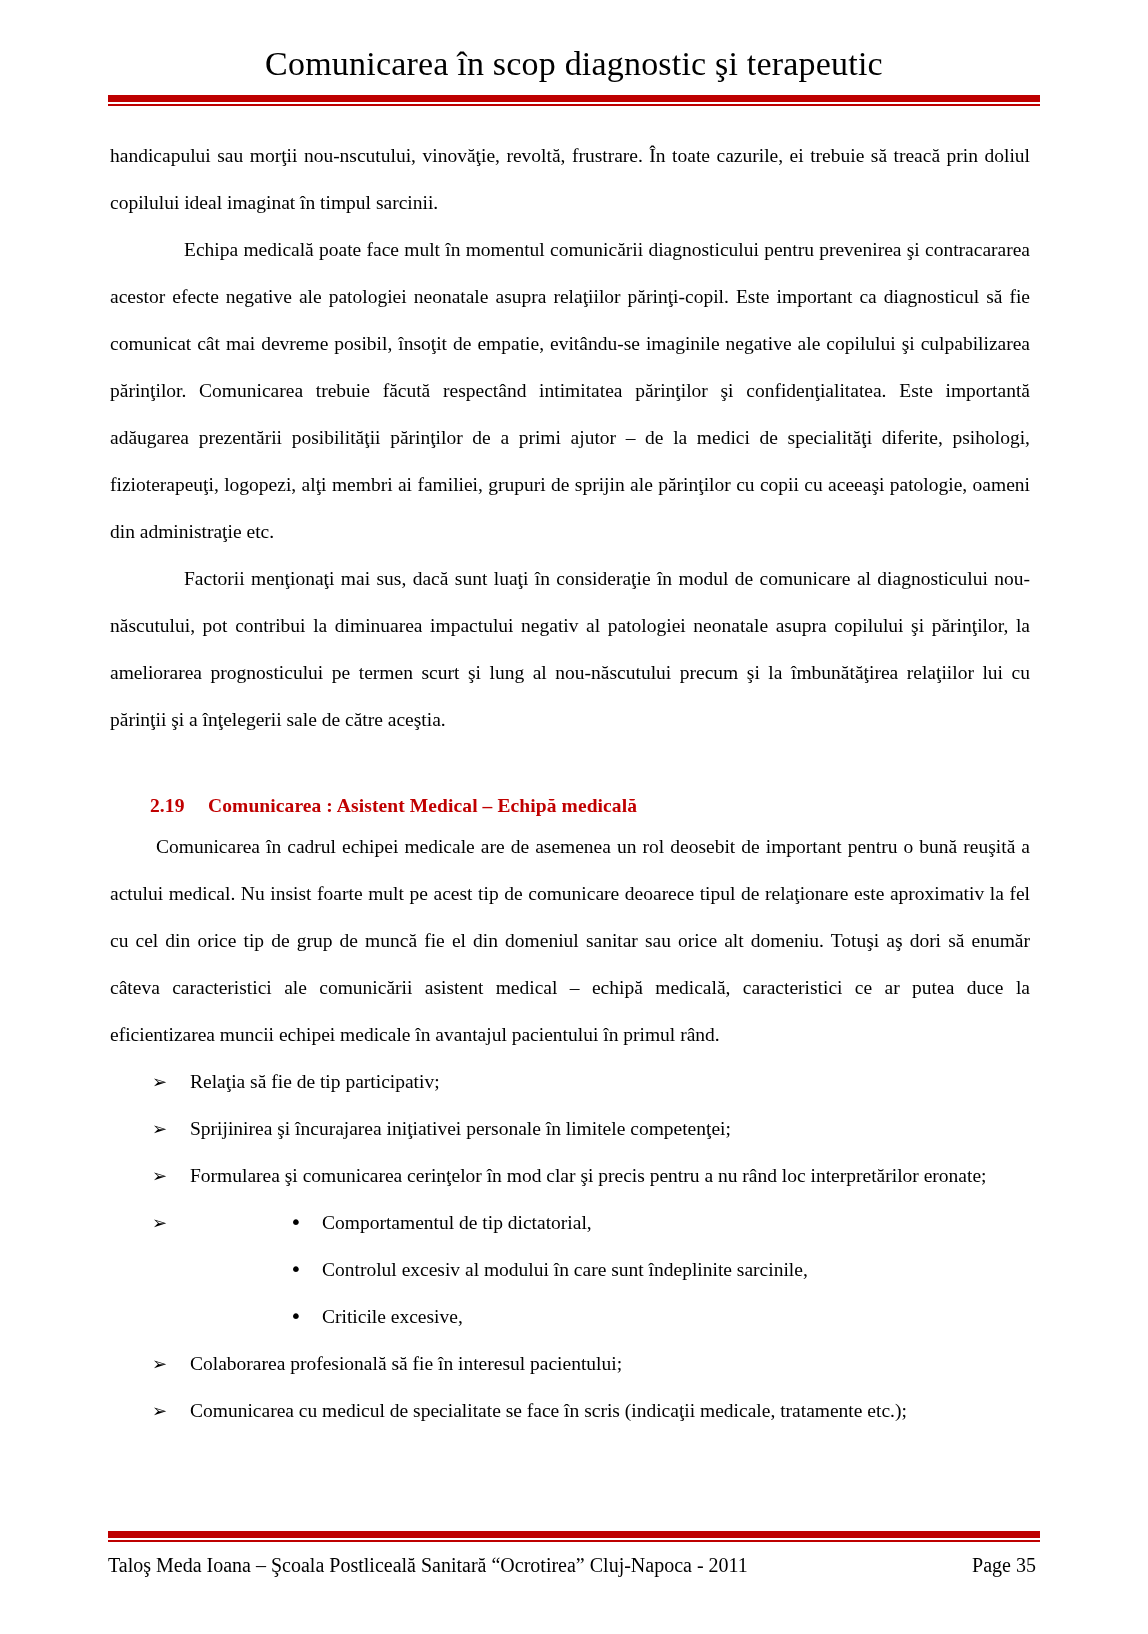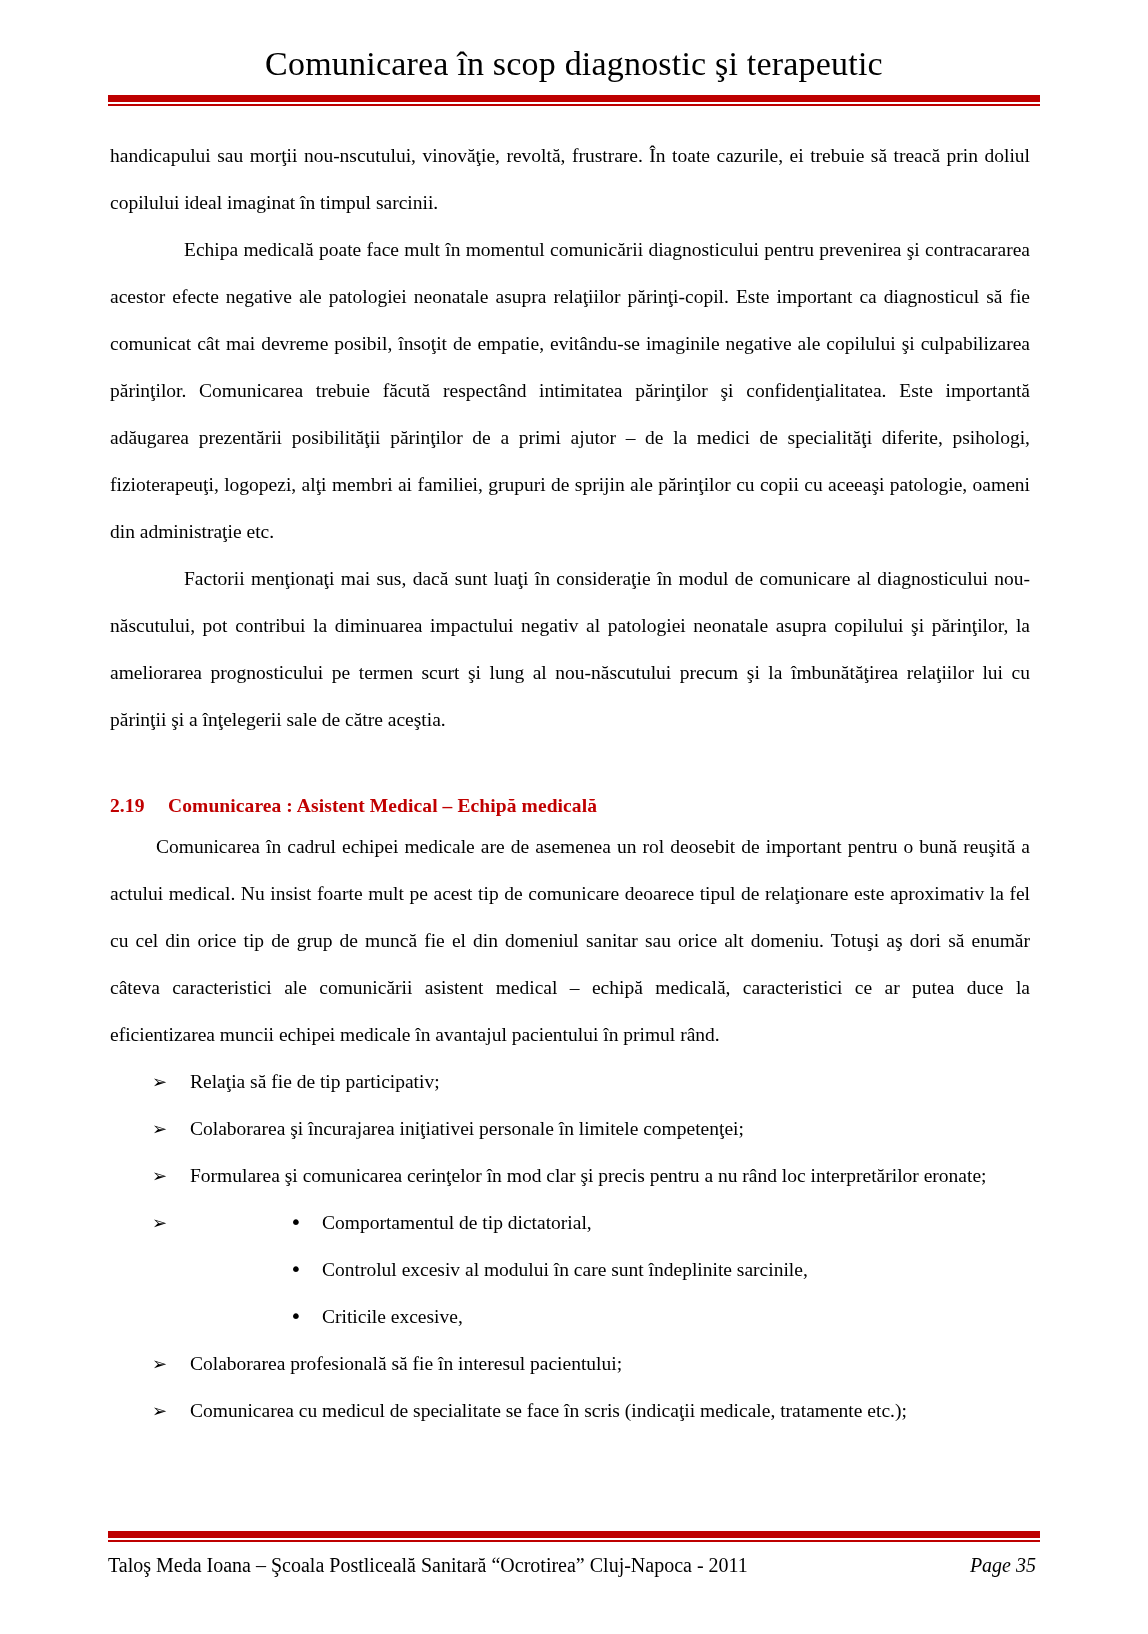--- a/index.html
+++ b/index.html
@@ -85,20 +85,21 @@
     font-size: 19.5px;
     font-weight: bold;
     color: #C00000;
     margin: 0;
     line-height: 34px;
     letter-spacing: 0.1px;
   }
   h2.section-heading .sec-num {
     display: inline-block;
     min-width: 58px;
+    margin-left: 40px;
   }
 
   
   ul.arrow-list {
     list-style: none;
     margin: 0;
     padding: 0;
   }
   ul.arrow-list > li {
     position: relative;
@@ -151,21 +152,21 @@
   }
   .footer-row {
     display: flex;
     justify-content: space-between;
     align-items: baseline;
     margin: 6px 108px 0 108px;
     font-size: 20px;
     line-height: 34px;
   }
   .footer-left { white-space: nowrap; }
-  .footer-right { white-space: nowrap; padding-right: 4px; font-style: italic; }
+  .footer-right { white-space: nowrap; padding-right: 4px; }
 </style>
 </head>
 <body>
 
 <div class="page">
 
   <div class="header">
     <h1 class="header-title">Comunicarea în scop diagnostic şi terapeutic</h1>
     <div class="rule-top">
       <div class="rule-thick"></div>
@@ -191,21 +192,21 @@
 
     <p class="para indent-small">Comunicarea în cadrul echipei medicale are de asemenea un rol deosebit de important pentru o bună reuşită a actului medical. Nu insist foarte mult pe acest tip de comunicare deoarece tipul de relaţionare este aproximativ la fel cu cel din orice tip de grup de muncă fie el din domeniul sanitar sau orice alt domeniu. Totuşi aş dori să enumăr câteva caracteristici ale comunicării asistent medical – echipă medicală, caracteristici ce ar putea duce la eficientizarea muncii echipei medicale în avantajul pacientului în primul rând.</p>
 
     <ul class="arrow-list">
       <li>
         <span class="arrow-bullet">➢</span>
         <span>Relaţia să fie de tip participativ;</span>
       </li>
       <li>
         <span class="arrow-bullet">➢</span>
-        <span>Colaborarea şi încurajarea iniţiativei personale în limitele competenţei;</span>
+        <span>Sprijinirea şi încurajarea iniţiativei personale în limitele competenţei;</span>
       </li>
       <li>
         <span class="arrow-bullet">➢</span>
         <span>Formularea şi comunicarea cerinţelor în mod clar şi precis pentru a nu rând loc interpretărilor eronate;</span>
       </li>
       <li>
         <span class="arrow-bullet">➢</span>
       </li>
     </ul>
 

